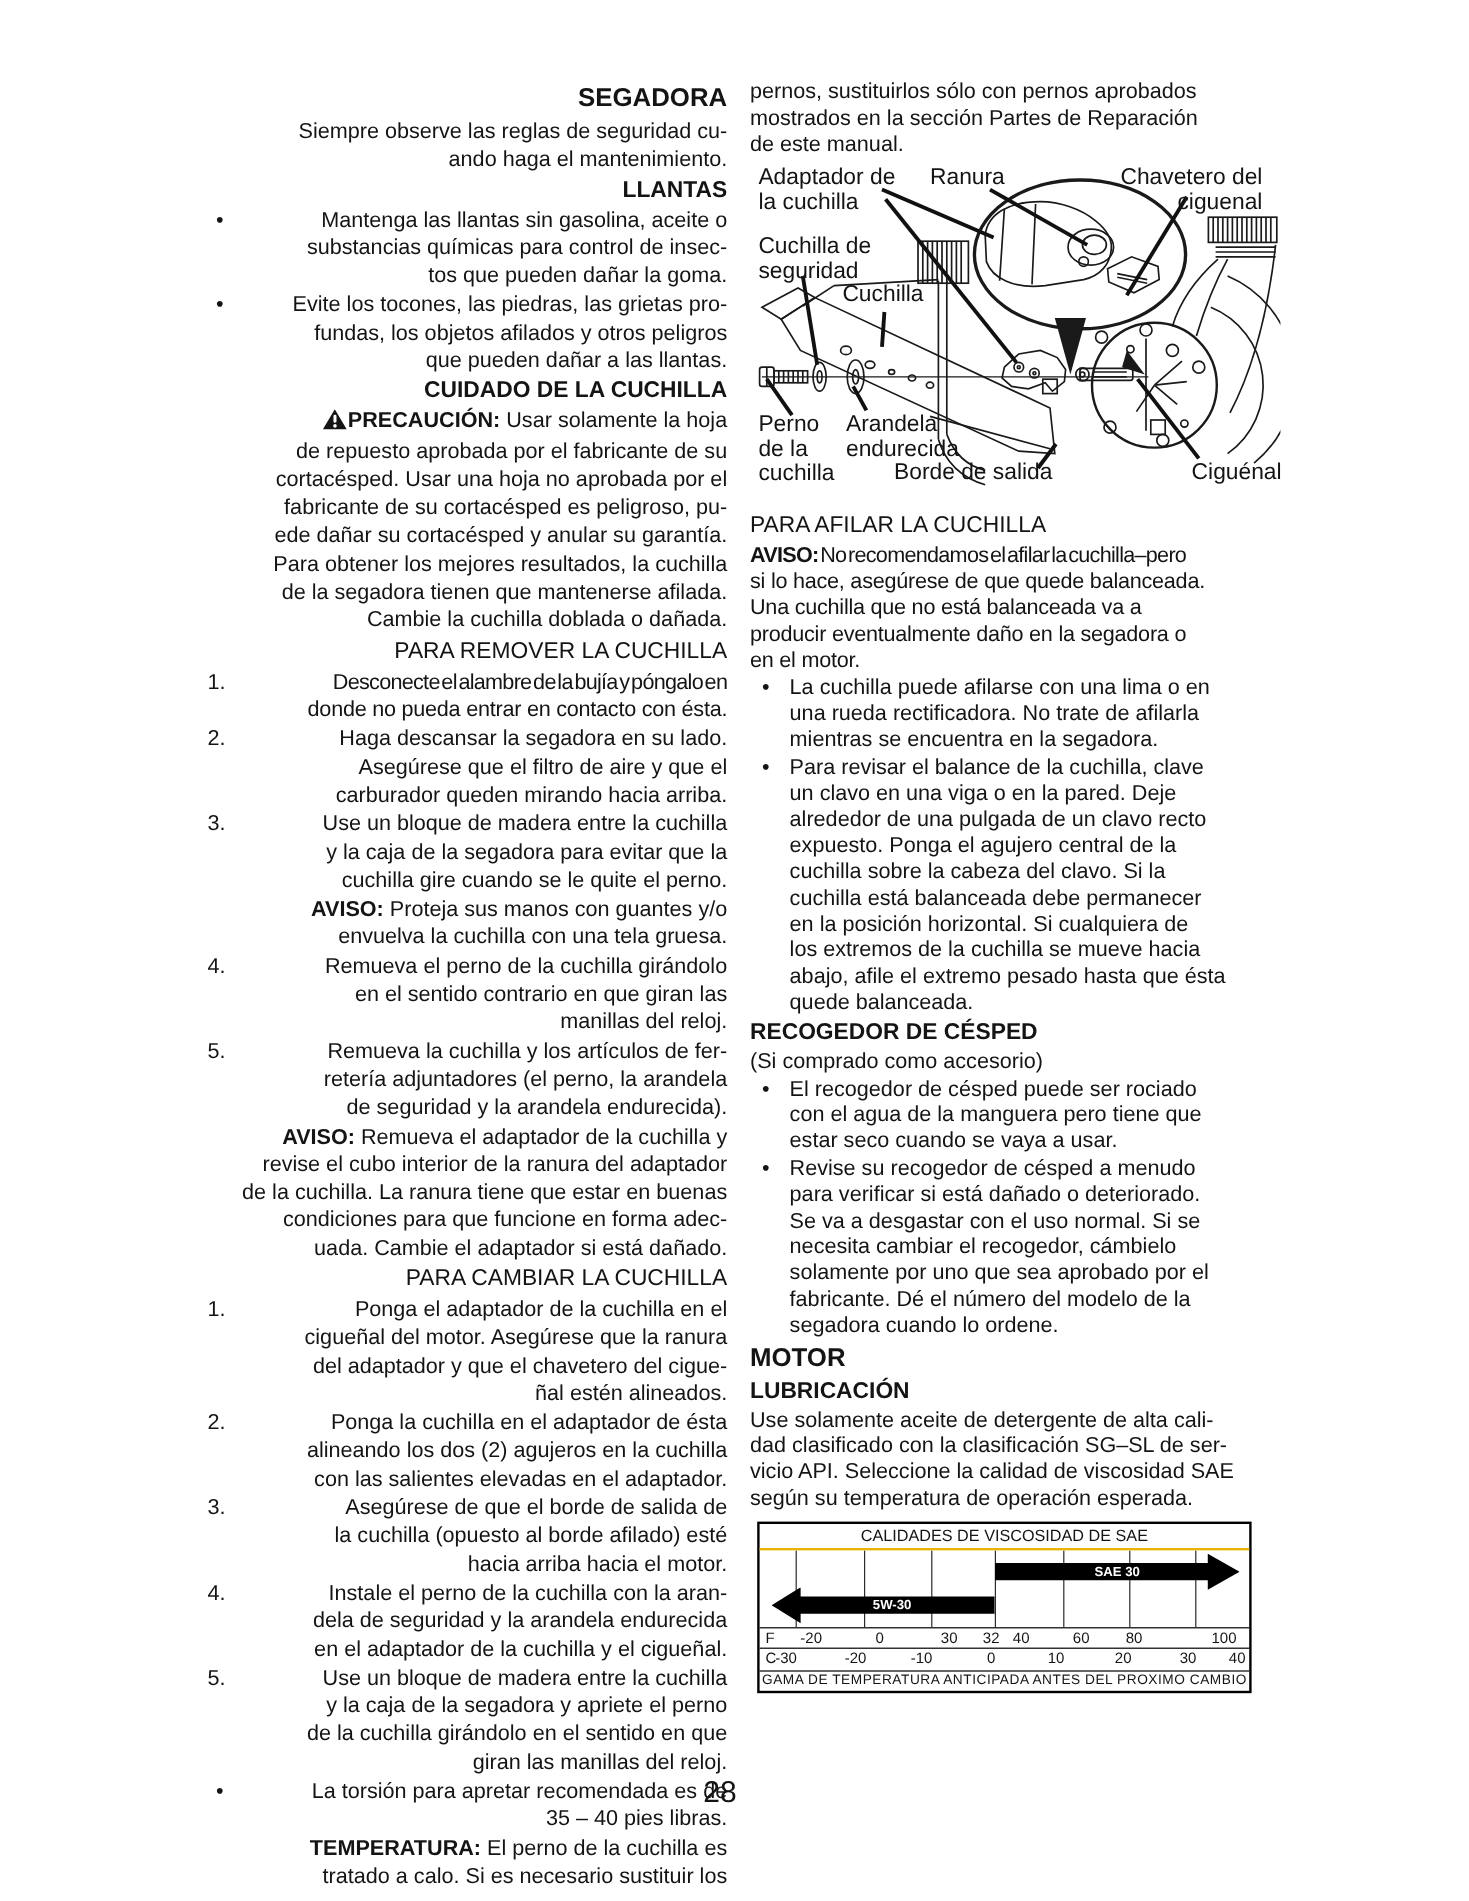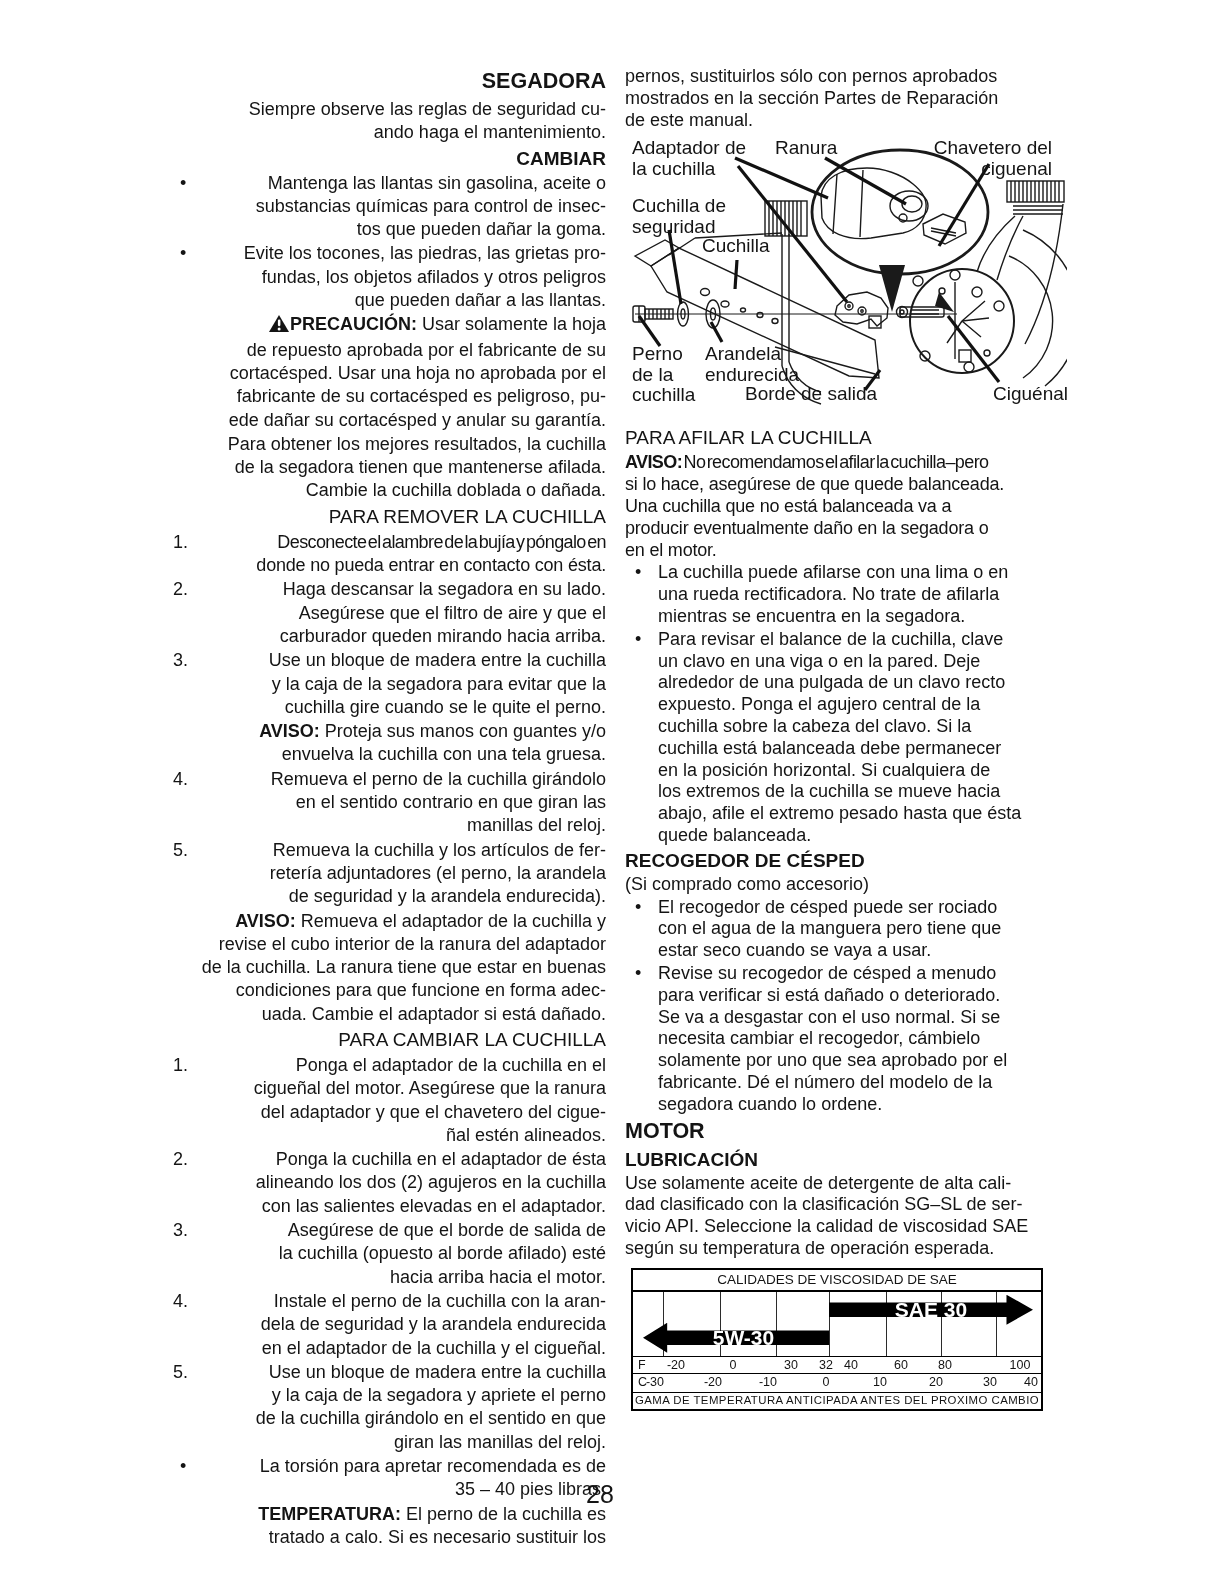--- a/index.html
+++ b/index.html
@@ -29,56 +29,57 @@
   .w-icon{display:inline-block;vertical-align:-2px;margin-right:1px;}
 
   
   .diagram{position:relative;width:442px;height:288px;margin:3px 0 4px 0;}
   .diagram svg{position:absolute;left:0;top:0;}
   .dlabel{position:absolute;font-size:19px;line-height:20.5px;white-space:pre-line;}
   .dlabel.ra{text-align:right;}
 
   
   .chart{width:408px;border:2px solid #000;margin:8px 0 8px 6px;}
-  .ch-title{height:20px;border-bottom:2px solid #000000;text-align:center;font-size:13.5px;line-height:20px;}
+  .ch-title{height:20px;border-bottom:2px solid #eab308;text-align:center;font-size:13.5px;line-height:20px;}
   .ch-plot{position:relative;height:64px;border-bottom:1px solid #000;overflow:hidden;}
   .grid{position:absolute;top:0;bottom:0;width:1px;background:#2b2b2b;}
-  .arrow{position:absolute;height:30px;background:#000;color:#fff;font-weight:700;font-size:21px;}
+  .arrow{position:absolute;height:30px;background:#000;color:#fff;font-weight:700;font-size:11px;}
   .arrow-r{clip-path:polygon(0 26%,87% 26%,87% 0,100% 50%,87% 100%,87% 74%,0 74%);}
   .arrow-l{clip-path:polygon(100% 26%,13% 26%,13% 0,0 50%,13% 100%,13% 74%,100% 74%);}
   .arrow span{position:absolute;top:50%;left:50%;transform:translate(-50%,-50%);}
   .arrow-l span{left:54%;text-align:right;}
   .ch-axis{position:relative;border-bottom:1px solid #000;font-size:12.5px;}
   .ch-axis .tk{position:absolute;transform:translateX(-50%);top:1px;line-height:14px;}
   .ch-axis .axl{position:absolute;left:5px;top:1px;line-height:14px;}
   .ch-cap{height:16px;font-size:11.4px;line-height:15px;text-align:left;padding-left:2px;
           letter-spacing:0.45px;white-space:nowrap;overflow:hidden;}
 
   .pagenum{position:absolute;left:586px;top:1480px;font-size:25px;line-height:28px;}
 </style>
 </head>
 <body>
 
 <div class="col col-left">
   <div class="t1">SEGADORA</div>
   <p class="pre">Siempre observe las reglas de seguridad cu-
 ando haga el mantenimiento.</p>
-  <div class="t2">CAMBIAR</div>
+  <div class="t2">LLANTAS</div>
   <div class="li bul">
     <span class="marker">•</span>
     <div class="pre">Mantenga las llantas sin gasolina, aceite o
 substancias químicas para control de insec-
 tos que pueden dañar la goma.</div>
   </div>
   <div class="li bul">
     <span class="marker">•</span>
     <div class="pre">Evite los tocones, las piedras, las grietas pro-
 fundas, los objetos afilados y otros peligros
 que pueden dañar a las llantas.</div>
   </div>
+  <div class="t2">CUIDADO DE LA CUCHILLA</div>
   <p class="pre"><span class="w-icon"><svg width="20" height="17" viewBox="0 0 20 17">
           <path d="M10 0 L20 17 L0 17 Z" fill="#141414"></path>
           <rect x="8.9" y="4.6" width="2.5" height="6.6" rx="1.1" fill="#fff"></rect>
           <circle cx="10.15" cy="13.9" r="1.5" fill="#fff"></circle>
         </svg></span><span class="lead">PRECAUCIÓN:</span><span> Usar solamente la hoja
 de repuesto aprobada por el fabricante de su
 cortacésped.  Usar una hoja no aprobada por el
 fabricante de su cortacésped es peligroso, pu-
 ede dañar su cortacésped y anular su garantía.</span></p>
   <p class="pre">Para obtener los mejores resultados, la cuchilla

